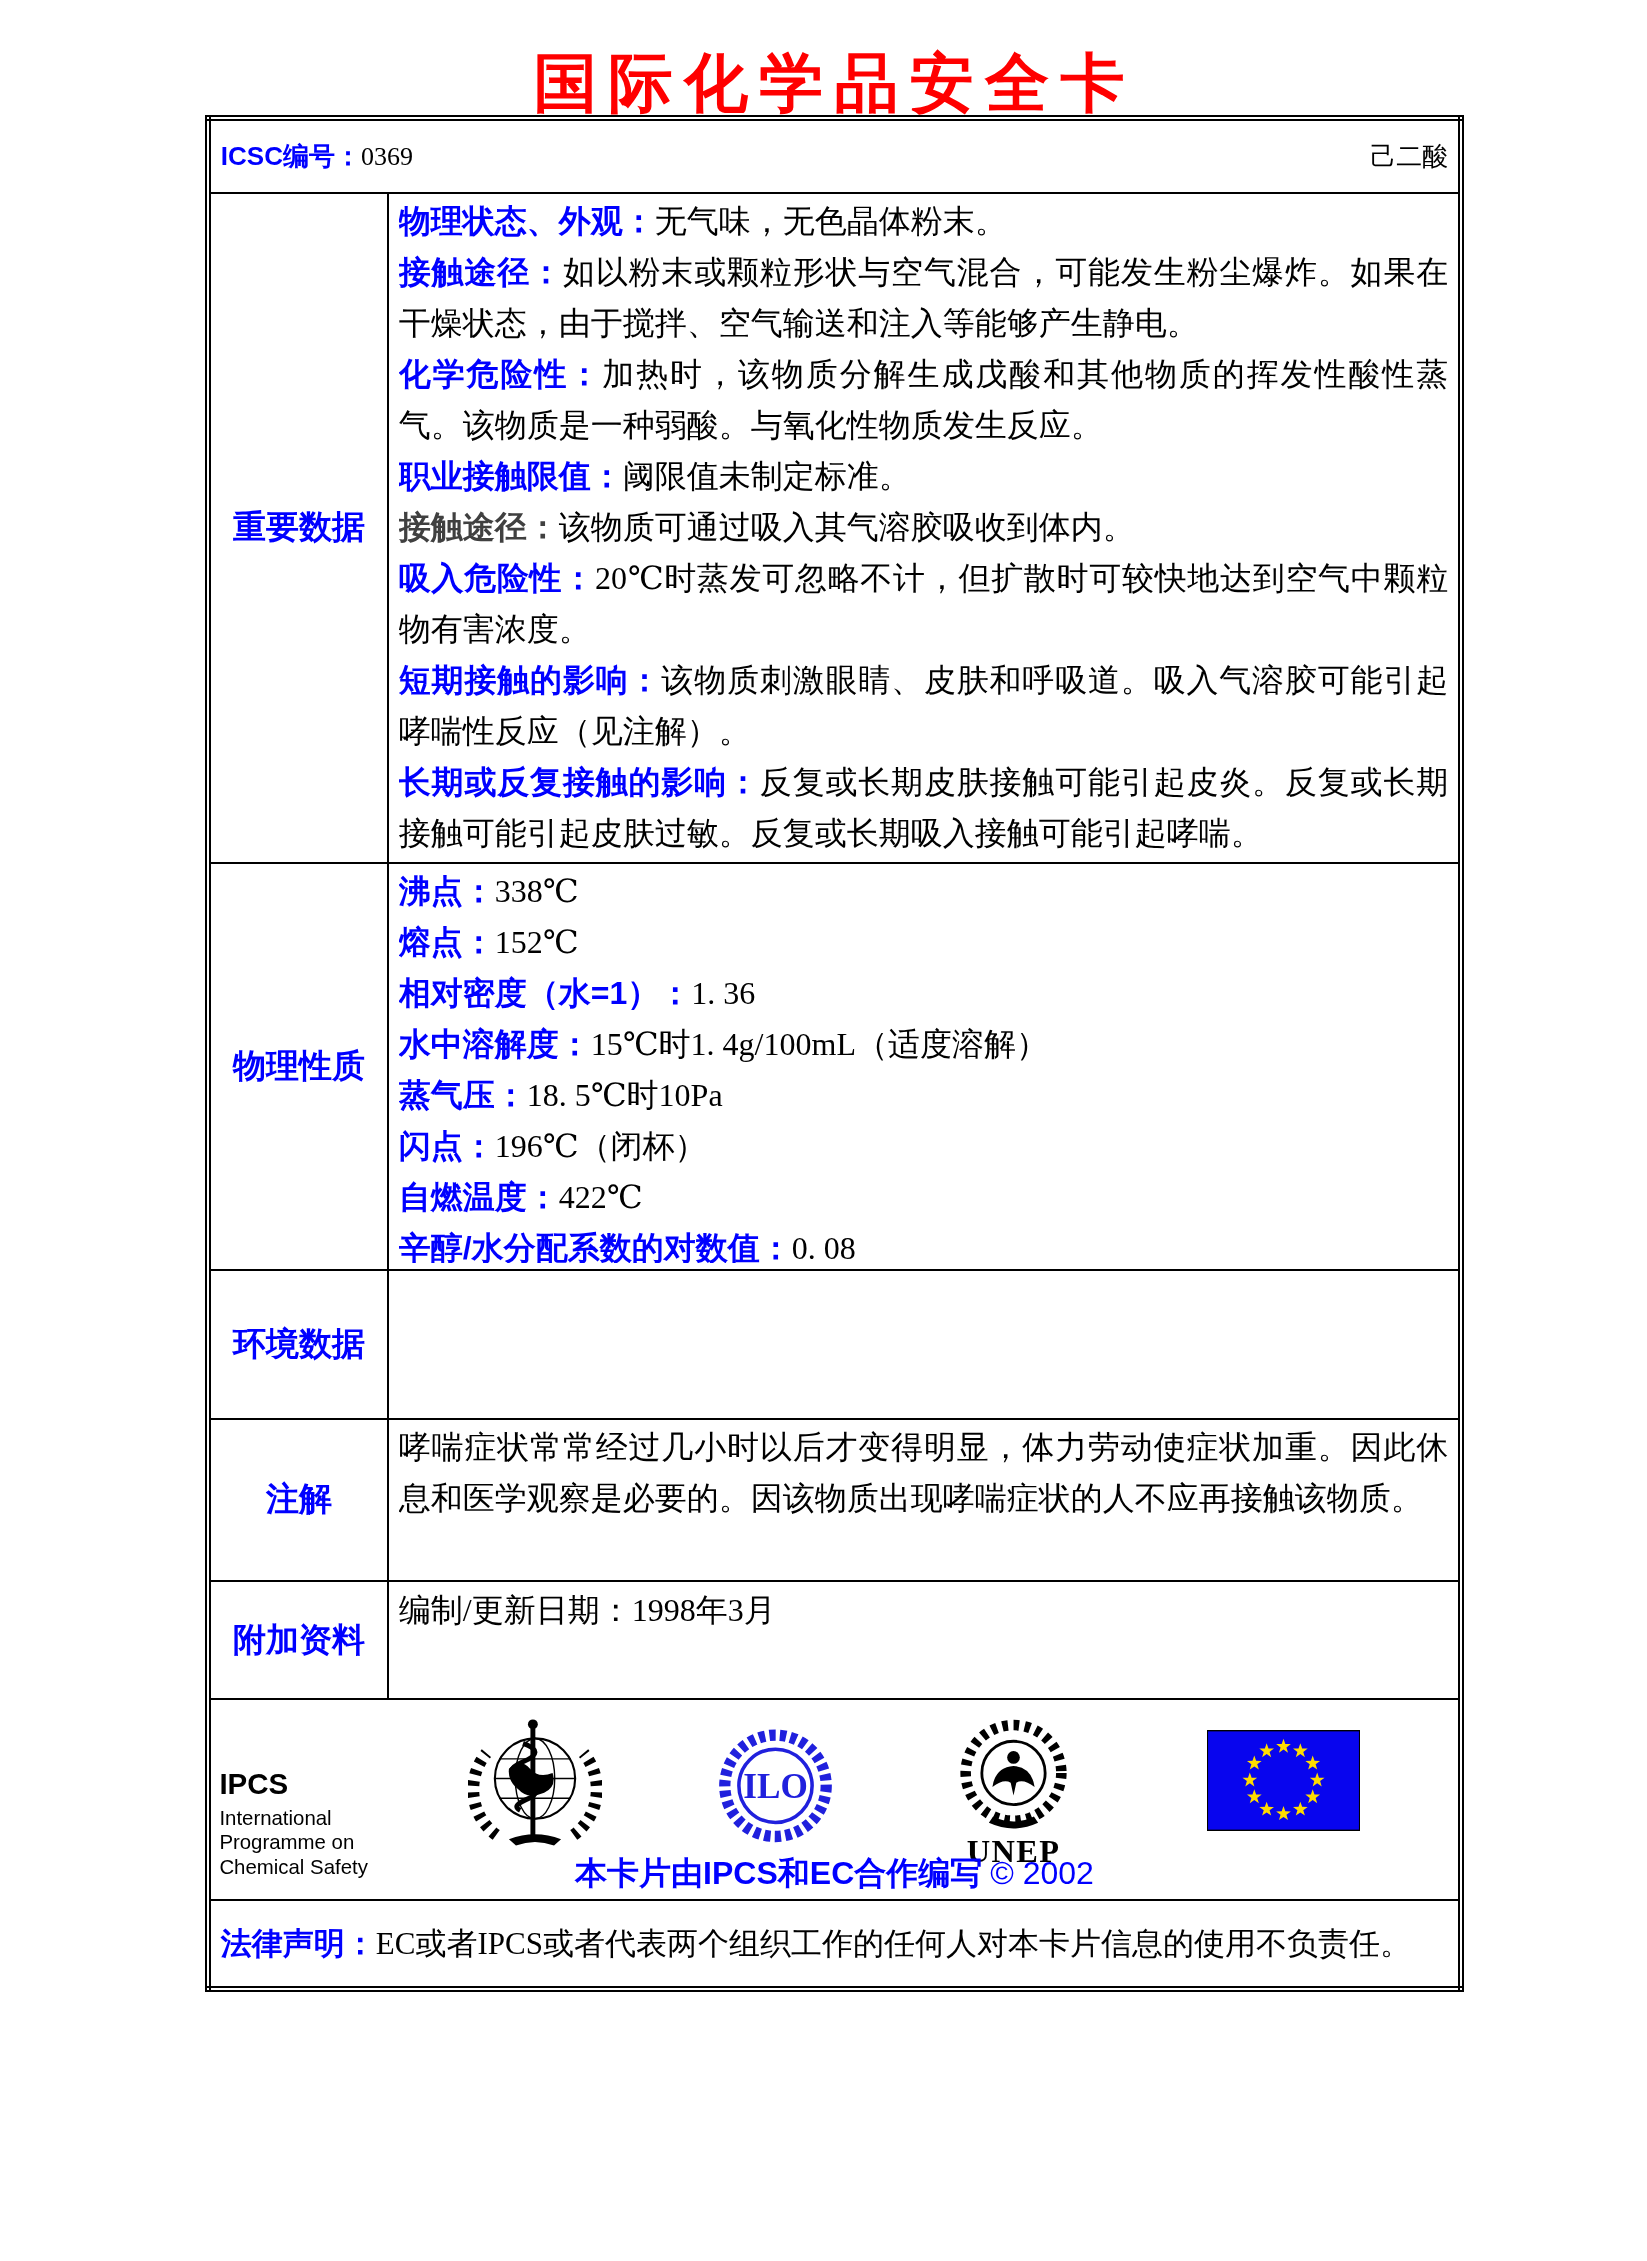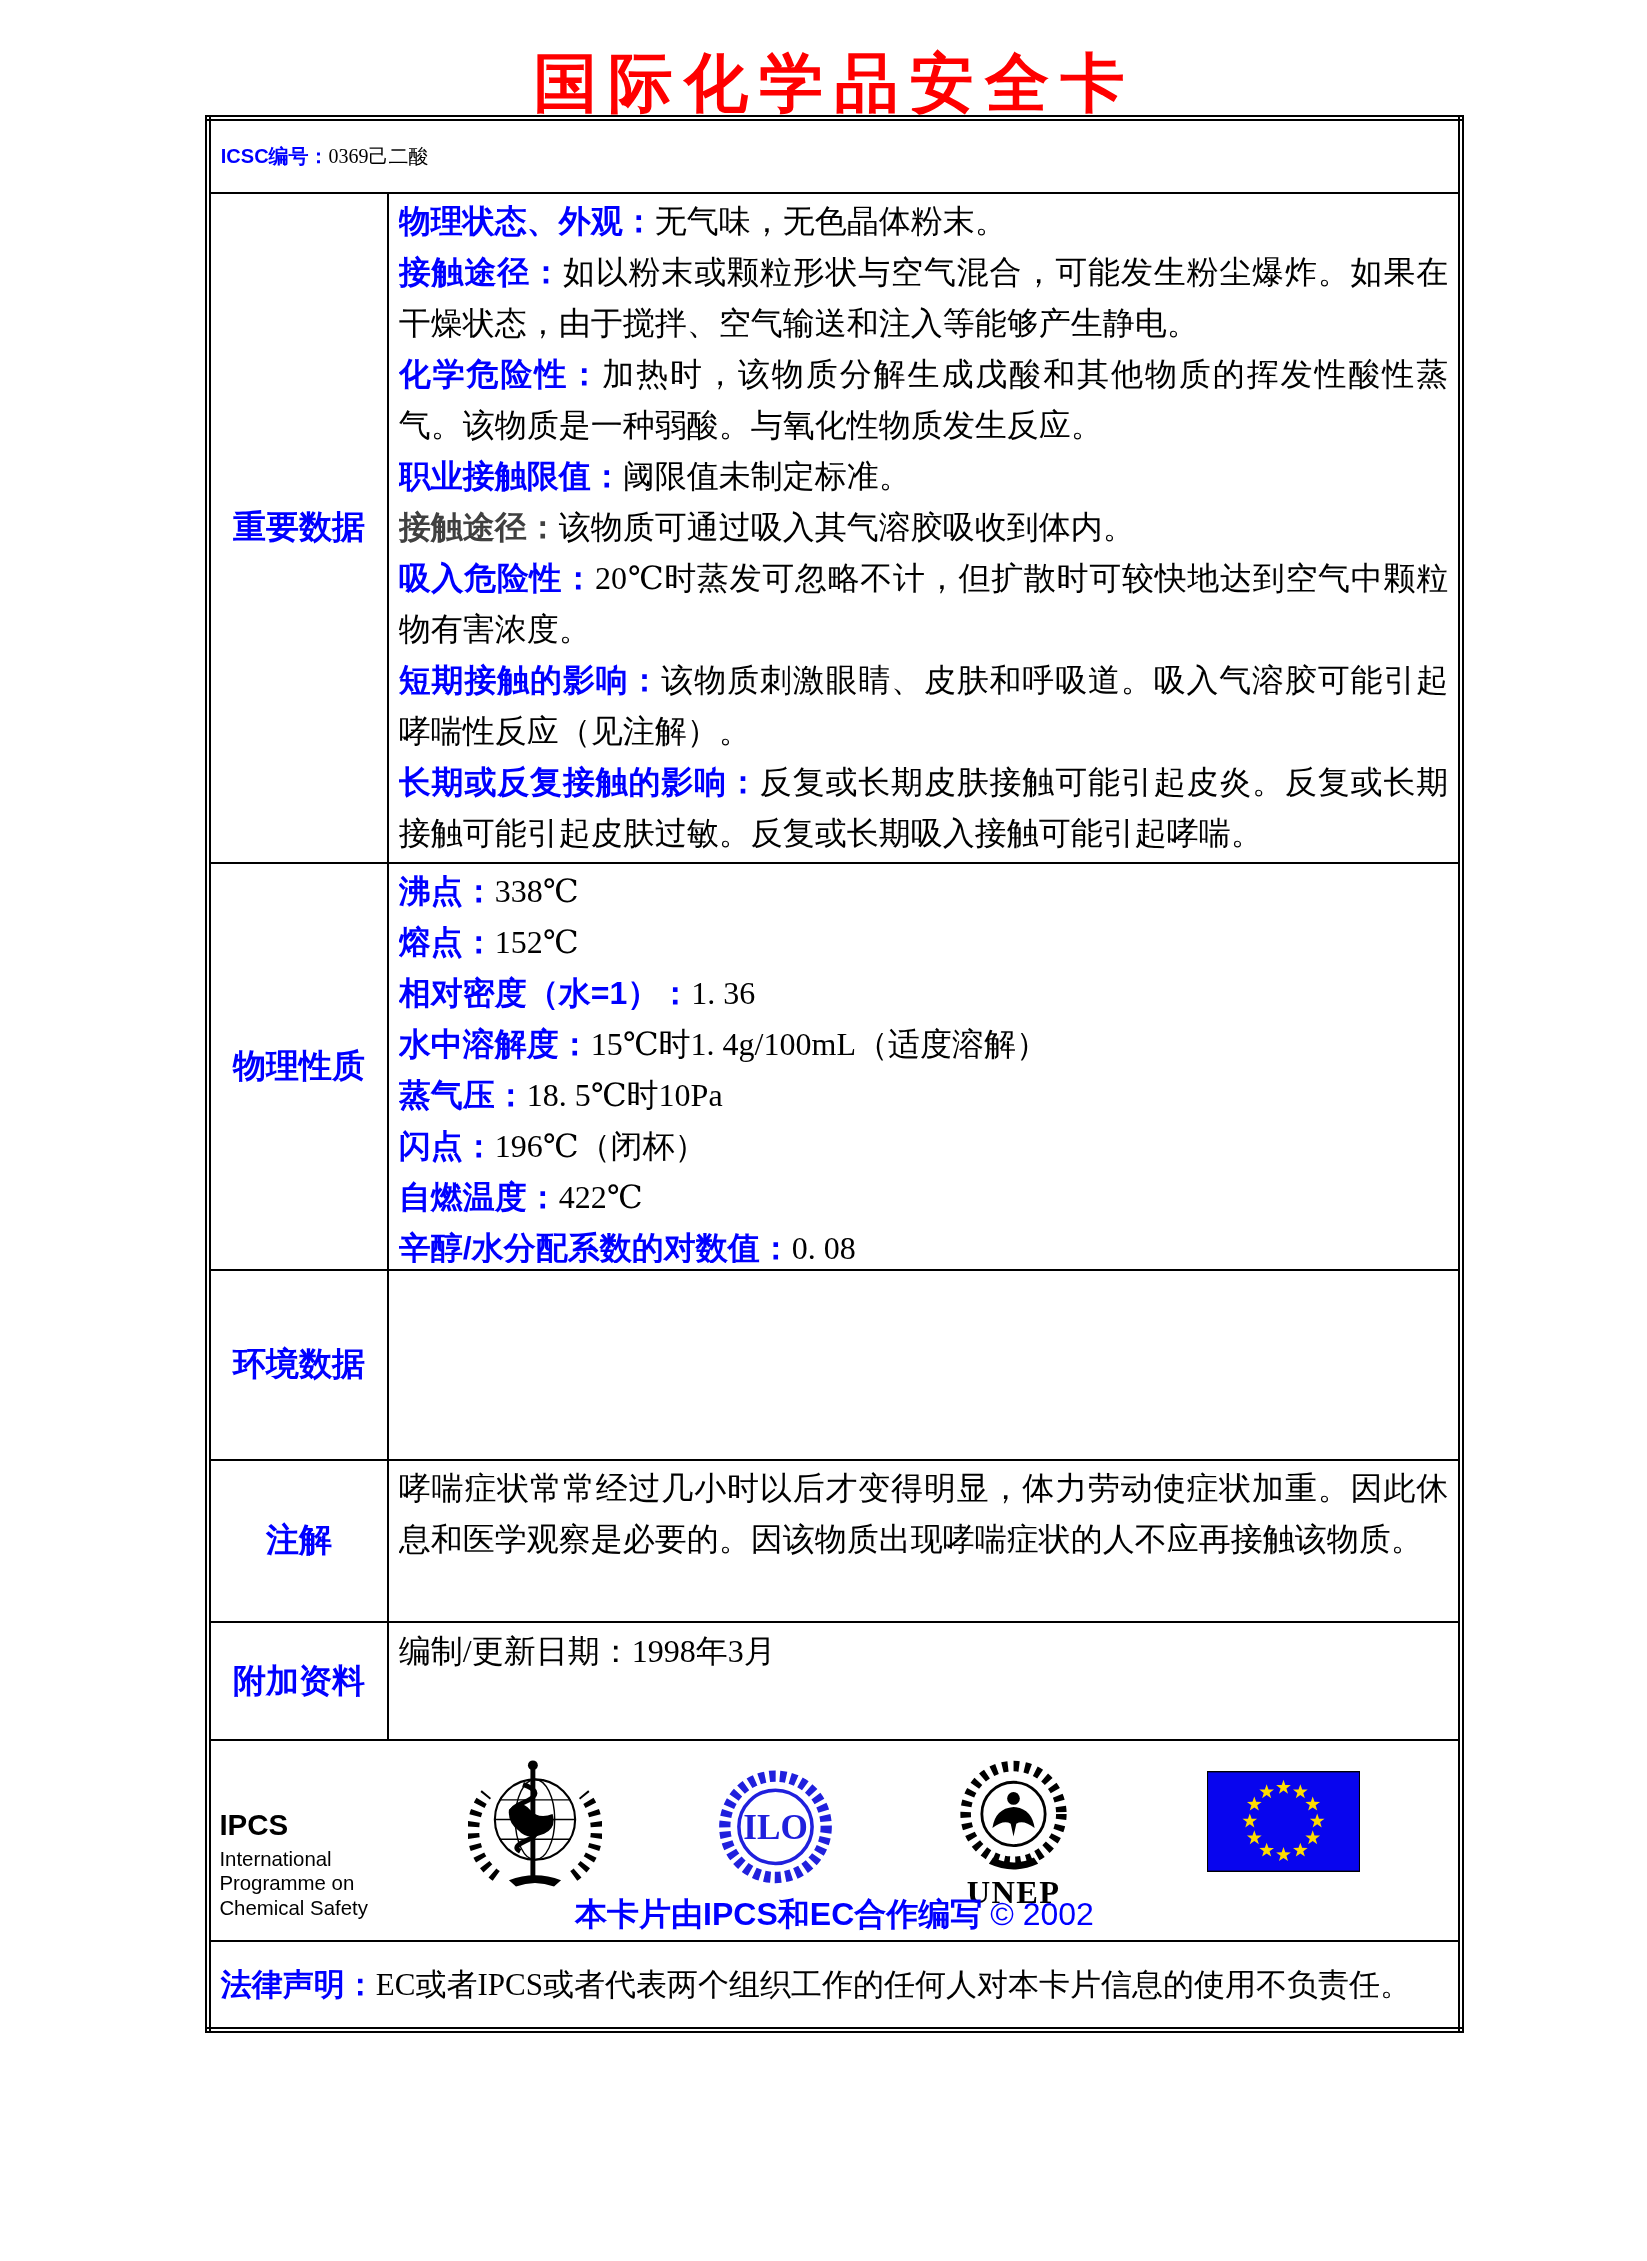--- a/index.html
+++ b/index.html
@@ -28,27 +28,27 @@
     font-size:33px;font-weight:bold;
     font-family:"Liberation Sans","DejaVu Sans",sans-serif;
   }
   td.content{
     vertical-align:top;padding:2.8px 9.8px;
     font-size:32px;line-height:51px;text-align:justify;margin-left:18px;
   }
   tr.r-head{height:75px;}
   tr.r-imp{height:670px;}
   tr.r-phys{height:407px;}
-  tr.r-env{height:190px;}
+  tr.r-env{height:149px;}
   tr.r-notes{height:162px;}
   tr.r-add{height:118px;}
   tr.r-logos{height:201px;}
   tr.r-legal{height:89px;}
   td.head-cell{vertical-align:middle;padding:0 9.8px;}
-  .head-flex{display:flex;align-items:center;font-size:20px;}
+  .head-flex{display:flex;justify-content:space-between;align-items:center;font-size:26px;}
   td.content.phys{line-height:51px;text-align:left;}
   .clip-imp{height:659px;overflow:hidden;}
   .clip-phys{height:397px;overflow:hidden;}
   .clip-notes{height:155px;overflow:hidden;}
   td.logos-cell{position:relative;padding:4px;}
   .ipcs-block{position:absolute;left:8.4px;top:68px;font-family:"Liberation Sans","DejaVu Sans",sans-serif;}
   .ipcs-acr{font-size:29.5px;font-weight:bold;line-height:32px;margin-bottom:5.6px;}
   .ipcs-line{font-size:20.4px;line-height:24.6px;}
   .logo{position:absolute;}
   .logo-who{left:257px;top:18.3px;}

